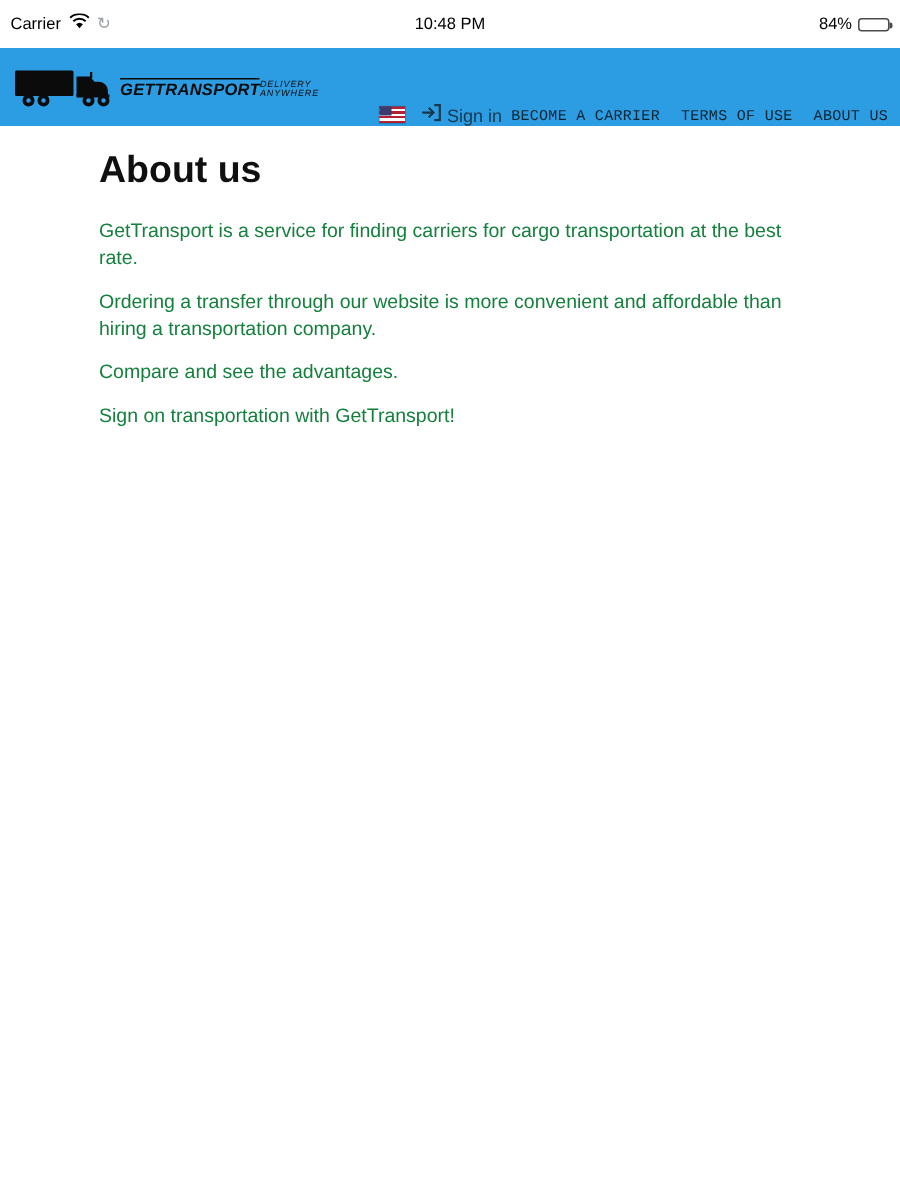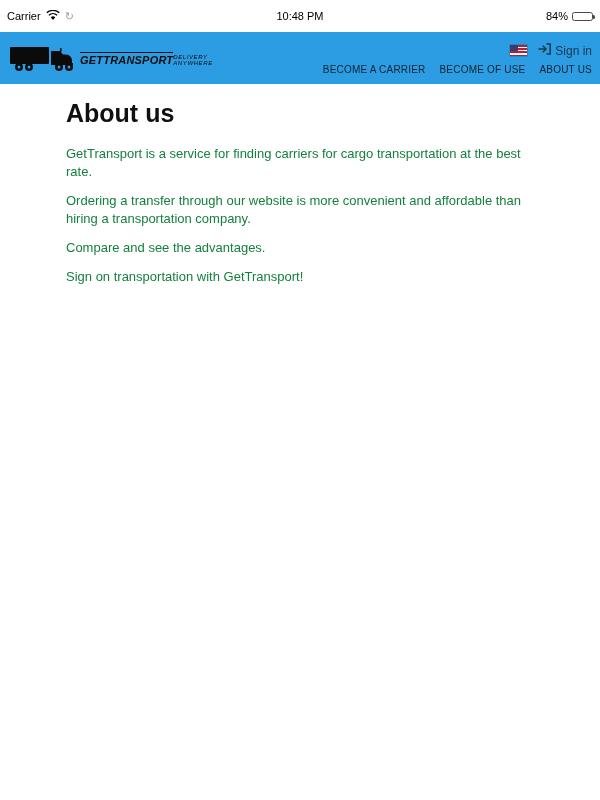--- a/index.html
+++ b/index.html
@@ -29,35 +29,35 @@
     padding: 0 8px 0 8px; }
   .logo { display: flex; flex-direction: row; align-items: center;
     width: 82px; padding-top: 2px; cursor: pointer; }
   .logo svg { display: block; }
   .brand-name { font-size: 11px; font-weight: bold; font-style: italic;
     color: #0b0b0b; letter-spacing: 0.2px; line-height: 1.1;
     border-top: 1.5px solid #0b0b0b; padding-top: 1px; }
   .brand-tagline { font-size: 6px; font-style: italic; color: #0b0b0b;
     letter-spacing: 0.6px; margin-top: 1px; }
 
-  .header-right { display: flex; flex-direction: column;
+  .header-right { display: flex; 
     align-items: flex-end; justify-content: center; gap: 6px;
     padding-top: 2px; }
   .signin-row { display: flex; align-items: center; gap: 11px; }
   .flag { width: 17px; height: 11px; position: relative;
     background: repeating-linear-gradient(180deg,
       #b22234 0 1.6px, #ffffff 1.6px 3.2px);
     box-shadow: 0 0 0 0.5px rgba(0,0,0,0.25); cursor: pointer; }
   .flag::before { content: ""; position: absolute; left: 0; top: 0;
     width: 8px; height: 6px; background: #3c3b6e; }
   .signin { display: flex; align-items: center; gap: 4px; cursor: pointer;
     color: var(--header-text, #16384e); font-size: 12px; }
   .main-nav { display: flex; gap: 14px; }
   .main-nav a { font-size: 10px; letter-spacing: 0.2px;
-    color: #0a2330; text-decoration: none; cursor: pointer; }
+    color: #0a2330; text-decoration: none; cursor: pointer; font-family: Liberation Mono, monospace; }
 
   
   .content { padding: 15px 66px 0 66px; }
   .page-title { font-size: 25px; font-weight: bold; color: #101010;
     margin-bottom: 17px; }
   .content p { font-size: 13px; line-height: 18px; color: #15803d;
     margin-bottom: 11px; }
 </style>
 </head>
 <body>
@@ -115,21 +115,21 @@
           <svg width="13" height="12" viewBox="0 0 13 12">
             <path d="M0.5 6 H7.5 M4.8 2.8 L8 6 L4.8 9.2" stroke="#16384e" stroke-width="1.5" fill="none"></path>
             <path d="M8.5 1 H12.2 V11 H8.5" stroke="#16384e" stroke-width="1.5" fill="none"></path>
           </svg>
         </span>
         <span>Sign in</span>
       </span>
     </div>
     <nav class="main-nav">
       <a>BECOME A CARRIER</a>
-      <a>BECOME OF USE</a>
+      <a>TERMS OF USE</a>
       <a>ABOUT US</a>
     </nav>
   </div>
 </header>
 
 <main class="content">
   <h1 class="page-title">About us</h1>
   <p>GetTransport is a service for finding carriers for cargo transportation at the best rate.</p>
   <p>Ordering a transfer through our website is more convenient and affordable than hiring a transportation company.</p>
   <p>Compare and see the advantages.</p>

